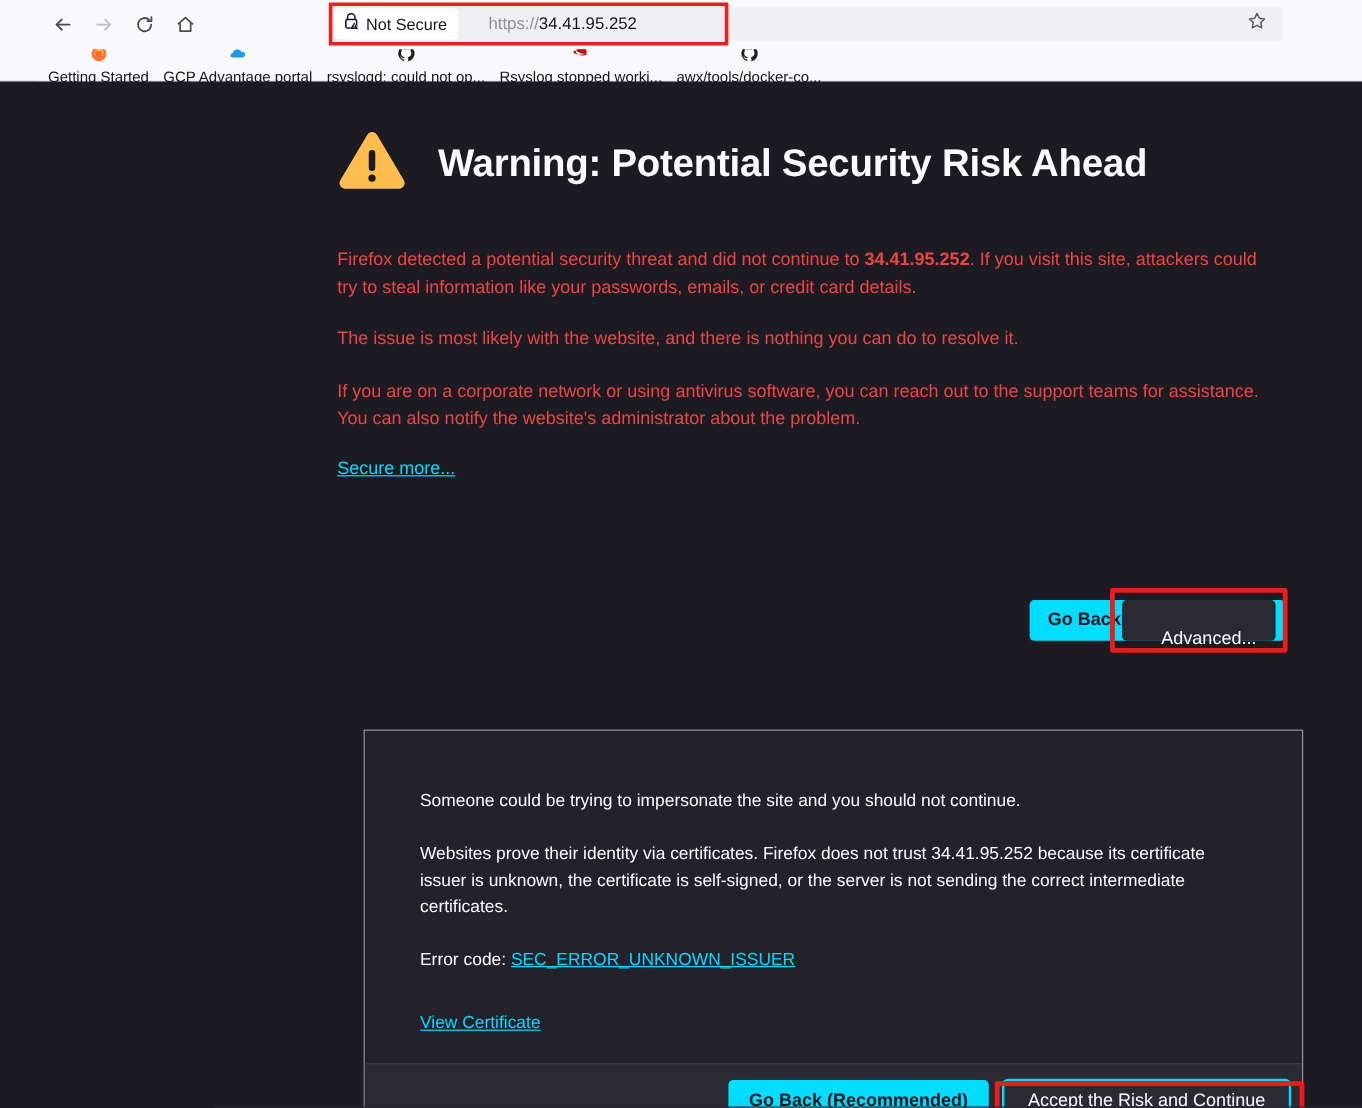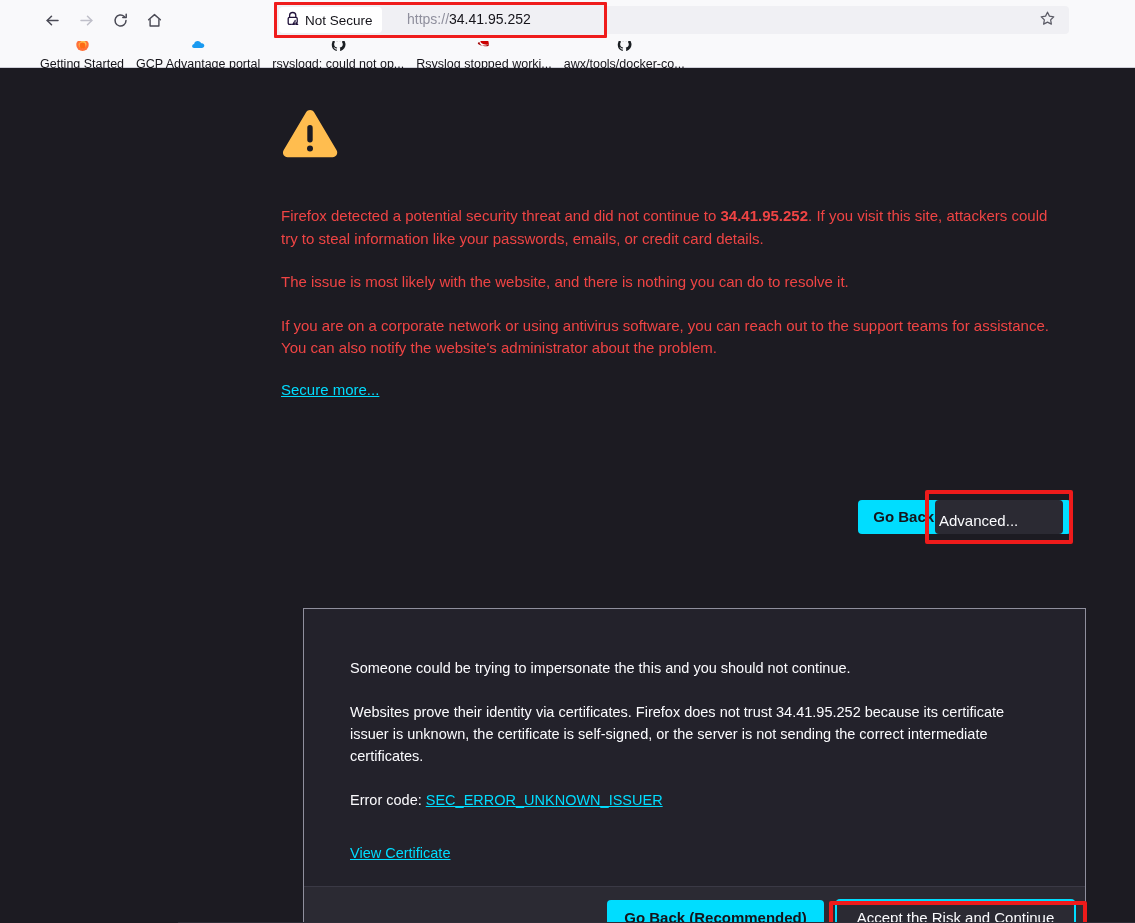--- a/index.html
+++ b/index.html
@@ -184,22 +184,22 @@
     position: absolute;
     left: 925px; top: 422px;
     width: 148px; height: 54px;
     border: 4px solid #ee1b1b;
     border-radius: 2px;
   }
   #btn-advanced {
     position: absolute;
     left: 935px; top: 432px;
     width: 128px;
-    text-align: left;
-    padding: 4px;
+    text-align: right;
+    padding: 16px;
   }
 
   
   #panel {
     position: absolute;
     left: 303px; top: 540px;
     width: 783px;
     height: 341px;
     border: 1px solid #8f8f9d;
     background: #23222b;
@@ -374,20 +374,21 @@
   <div id="content">
 
     <div id="title-row">
       <span id="warn-icon">
         <svg width="58" height="54" viewBox="0 0 58 54">
           <path d="M25.1 4.2 2.6 42.3c-1.8 3.1.4 7 4 7h45c3.6 0 5.8-3.9 4-7L33.1 4.2c-1.8-3-6.2-3-8 0z" fill="#ffbd4f"></path>
           <rect x="26.3" y="17" width="5.4" height="17.5" rx="2.7" fill="#1c1b22"></rect>
           <circle cx="29" cy="40.5" r="3" fill="#1c1b22"></circle>
         </svg>
       </span>
+      <h1>Warning: Potential Security Risk Ahead</h1>
     </div>
 
     <div id="body-text">
       <p class="lead"><span>Firefox detected a potential security threat and did not continue to </span><b>34.41.95.252</b><span>. If you visit this site, attackers could try to steal information like your passwords, emails, or credit card details.</span></p>
 
 
       <p>The issue is most likely with the website, and there is nothing you can do to resolve it.</p>
 
       <p>If you are on a corporate network or using antivirus software, you can reach out to the support teams for assistance. You can also notify the website's administrator about the problem.</p>
 
@@ -397,21 +398,21 @@
 
   <div id="btn-row">
     <button id="goback-top" class="btn btn-primary">Go Back (Recommended)</button>
   </div>
 
   <div id="advanced-highlight"></div>
   <button id="btn-advanced" class="btn btn-secondary">Advanced...</button>
 
   <div id="panel">
     <div id="panel-body">
-      <p>Someone could be trying to impersonate the this and you should not continue.</p>
+      <p>Someone could be trying to impersonate the site and you should not continue.</p>
       <p>Websites prove their identity via certificates. Firefox does not trust 34.41.95.252 because its certificate issuer is unknown, the certificate is self-signed, or the server is not sending the correct intermediate certificates.</p>
       <p><span>Error code: </span><a class="link" href="#">SEC_ERROR_UNKNOWN_ISSUER</a></p>
       <div id="view-cert-wrap">
         <a class="link" href="#">View Certificate</a>
       </div>
     </div>
     <div id="panel-footer">
       <button id="goback-bottom" class="btn btn-primary">Go Back (Recommended)</button>
       <button id="accept-btn" class="btn btn-secondary">Accept the Risk and Continue</button>
     </div>

